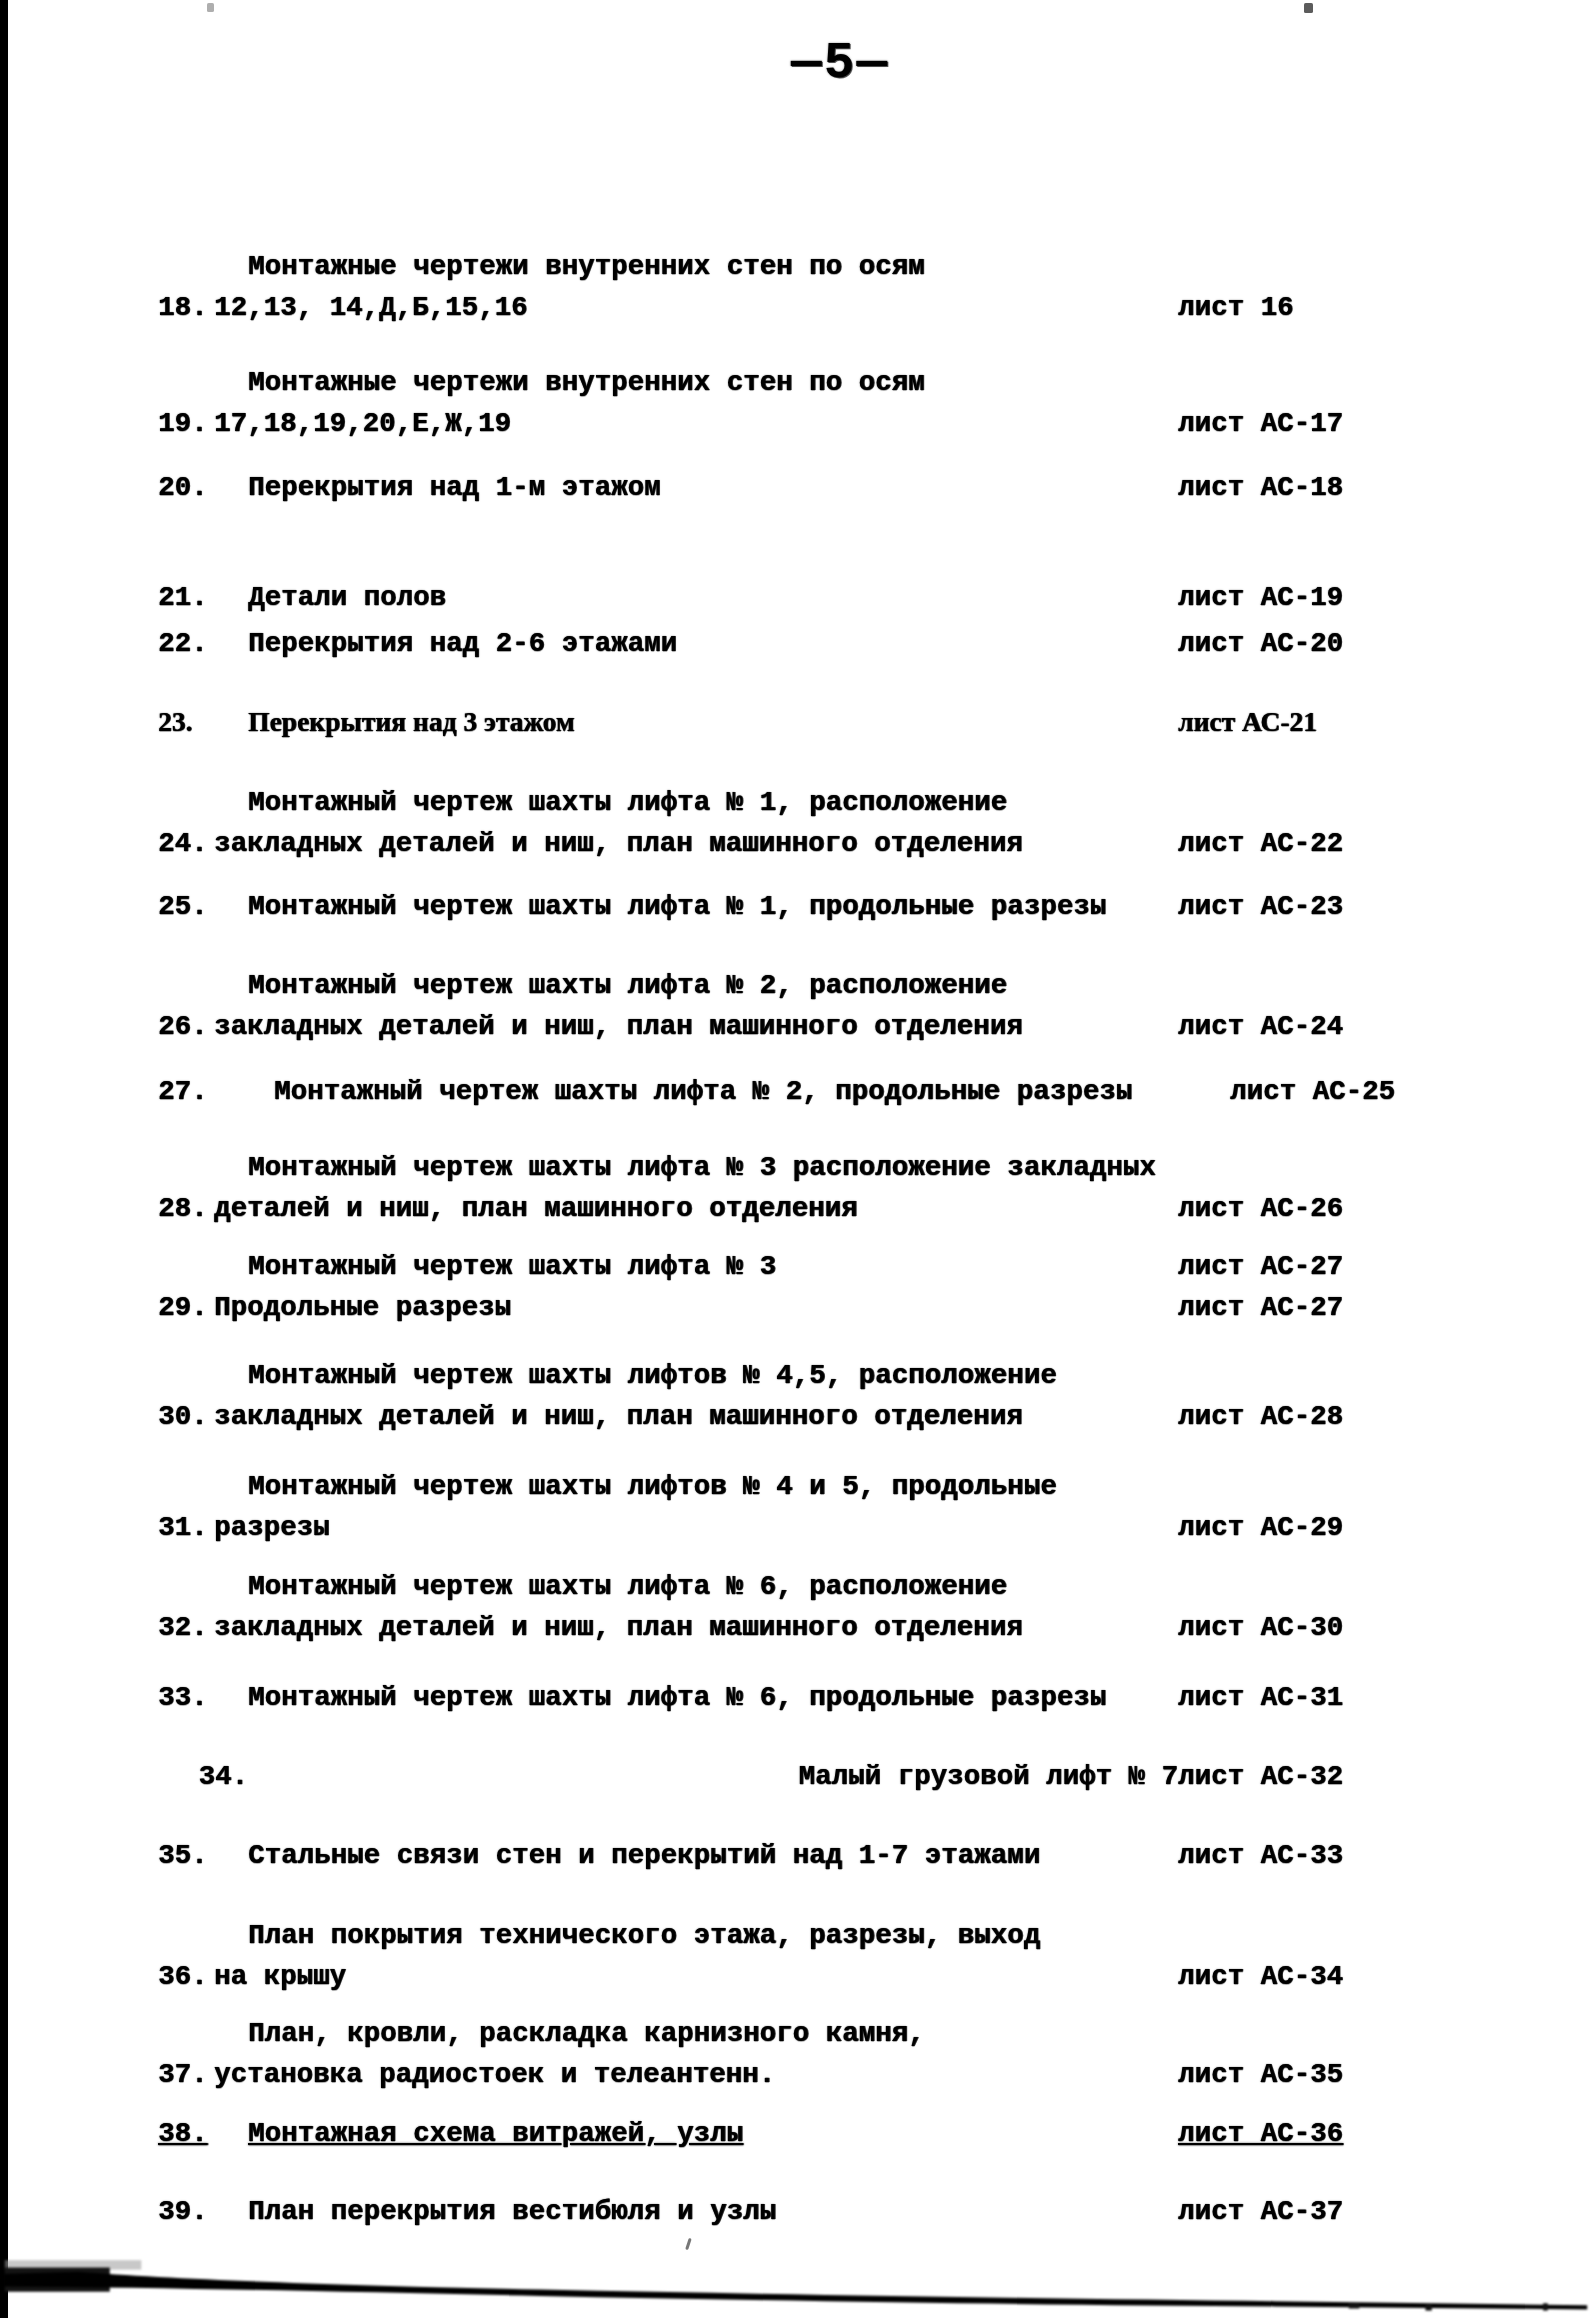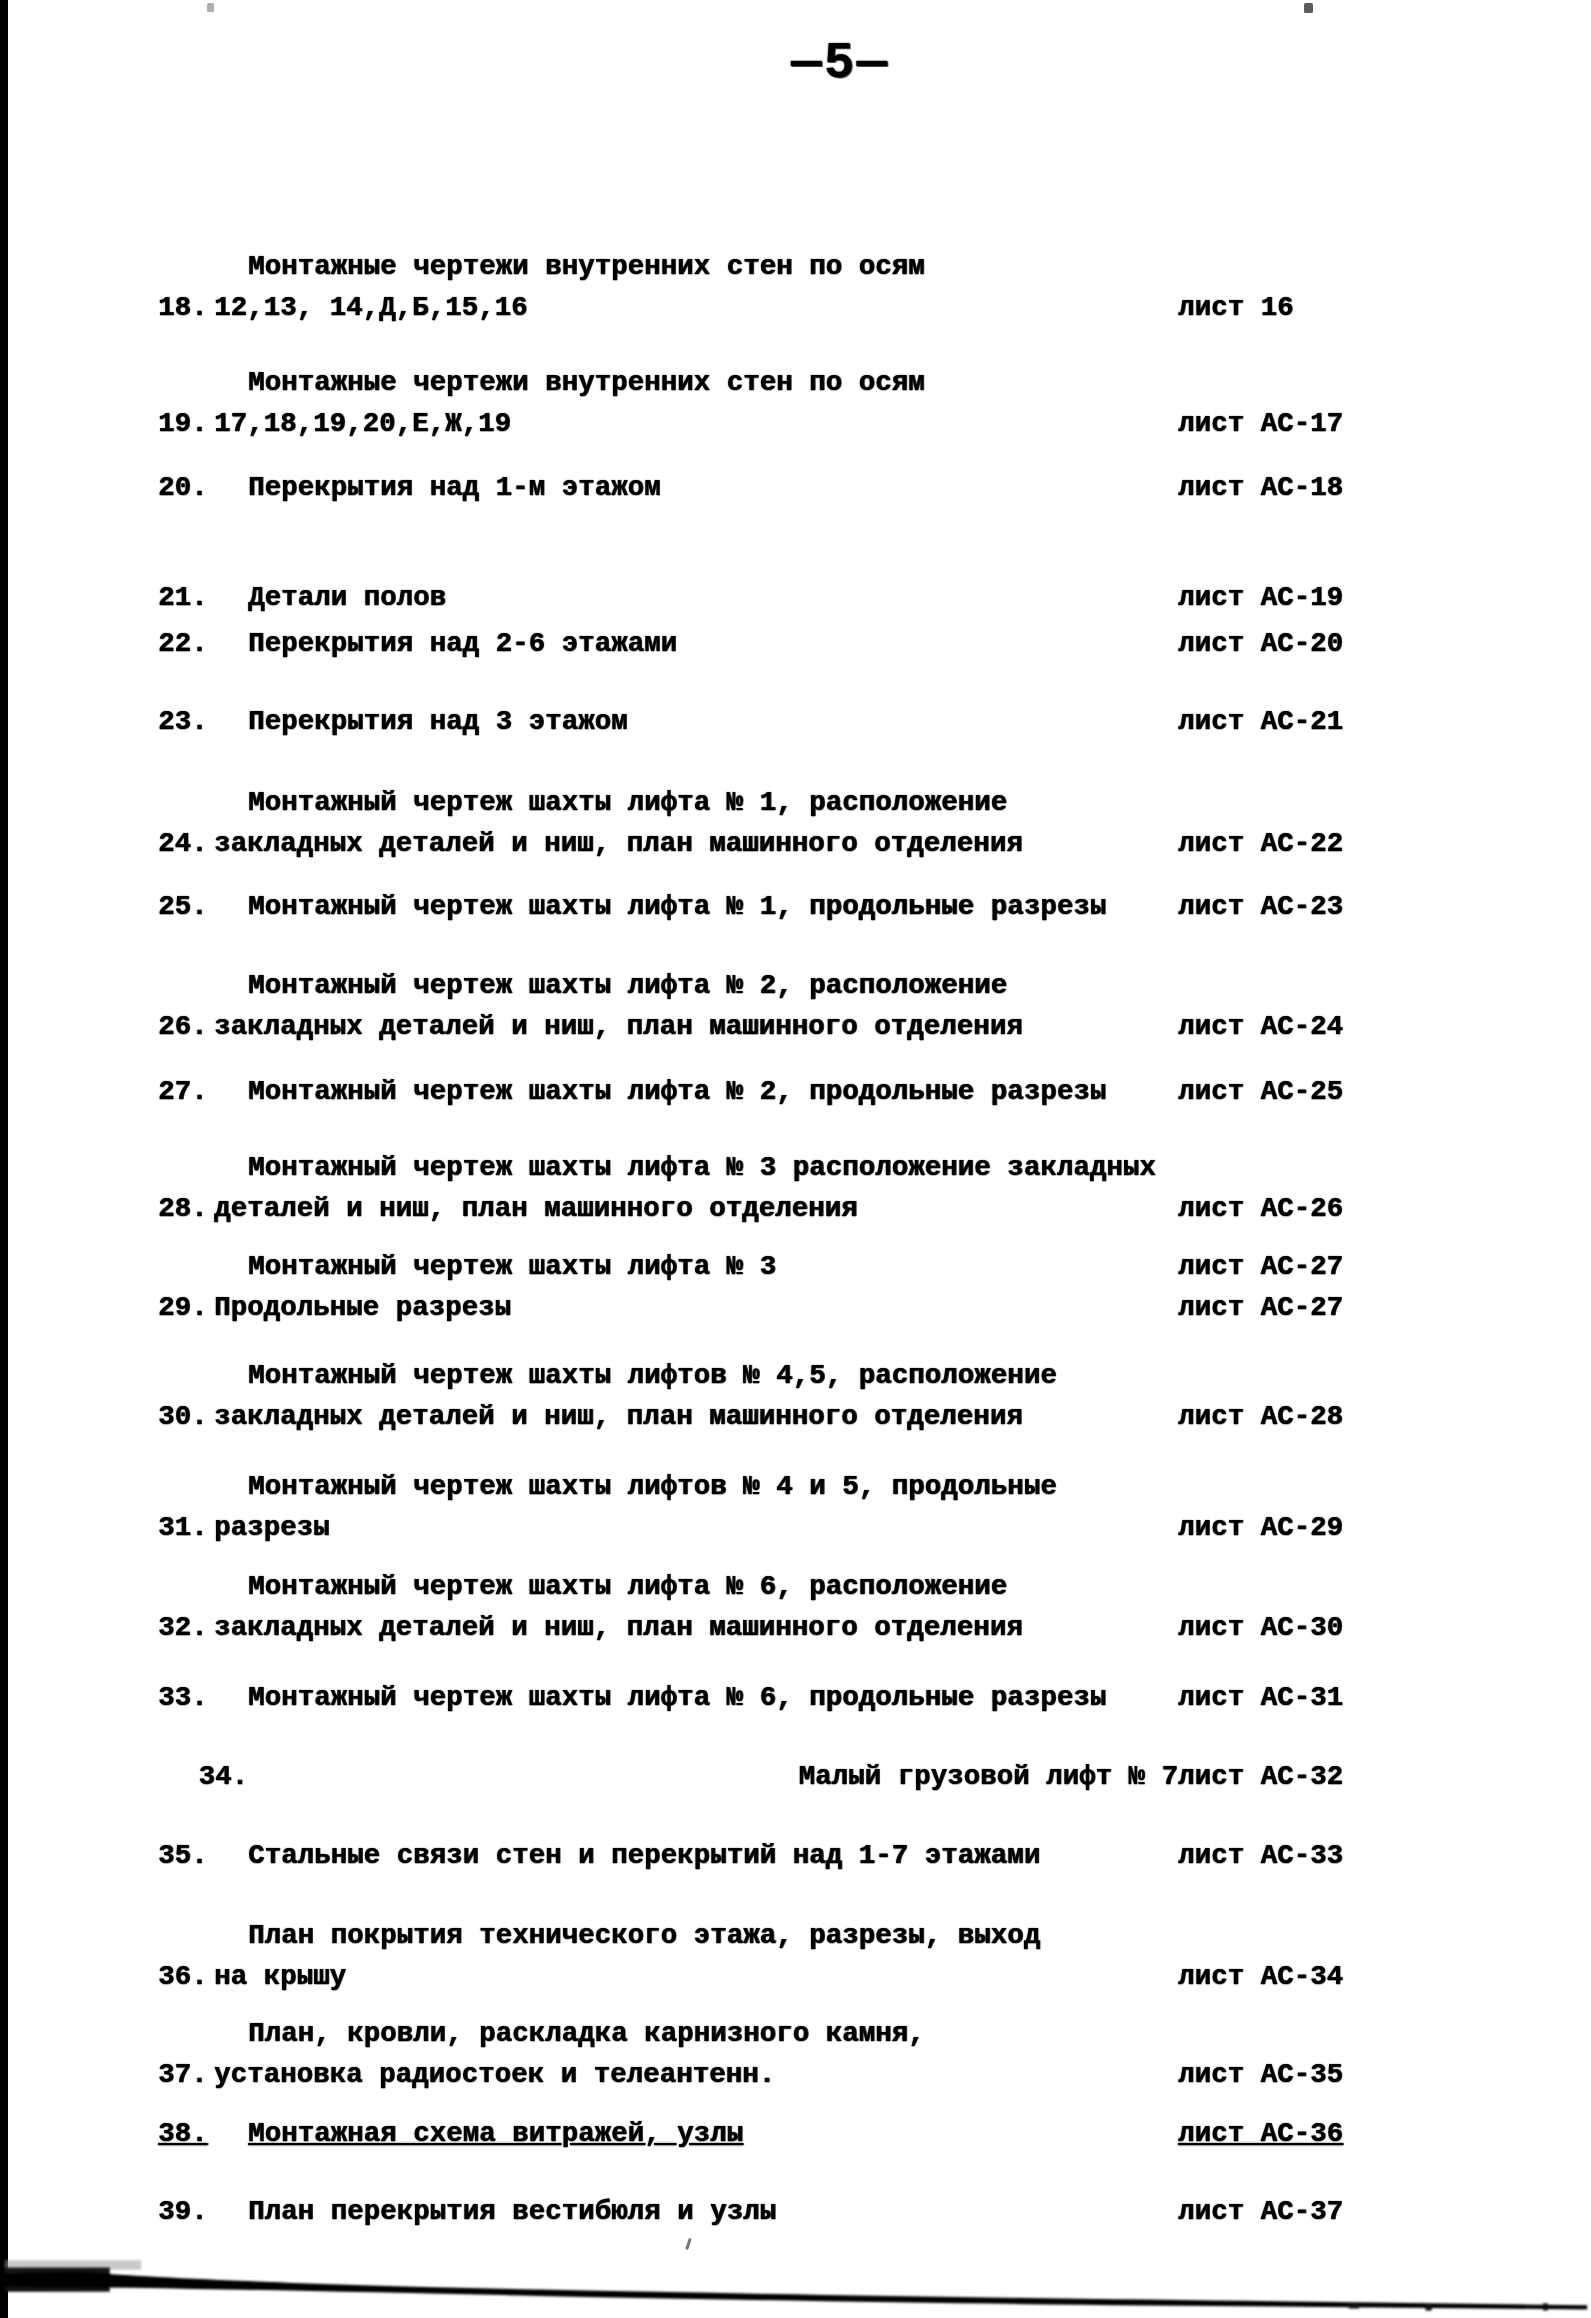--- a/index.html
+++ b/index.html
@@ -97,21 +97,21 @@
   <div class="row" style="top: 623px;">
     <div class="num">22.</div>
     <div class="text">
           <div class="line">Перекрытия над 2-6 этажами</div>
         </div>
     <div class="sheets">
           <div class="sheet-line">лист АС-20</div>
         </div>
   </div>
 
-  <div class="row" style="top: 701px;">
+  <div class="row" style="top: 701px; font-family: Liberation Serif, serif;">
     <div class="num">23.</div>
     <div class="text">
           <div class="line">Перекрытия над 3 этажом</div>
         </div>
     <div class="sheets">
           <div class="sheet-line">лист АС-21</div>
         </div>
   </div>
 
   <div class="row" style="top: 782px;">
@@ -139,21 +139,21 @@
     <div class="num">26.</div>
     <div class="text">
           <div class="line">Монтажный чертеж шахты лифта № 2, расположение</div>
           <div class="line">закладных деталей и ниш, план машинного отделения</div>
         </div>
     <div class="sheets">
           <div class="sheet-line">лист АС-24</div>
         </div>
   </div>
 
-  <div class="row" style="top: 1071px;">
+  <div class="row" style="top: 1071px; gap: 26px;">
     <div class="num">27.</div>
     <div class="text">
           <div class="line">Монтажный чертеж шахты лифта № 2, продольные разрезы</div>
         </div>
     <div class="sheets">
           <div class="sheet-line">лист АС-25</div>
         </div>
   </div>
 
   <div class="row" style="top: 1147px;">

